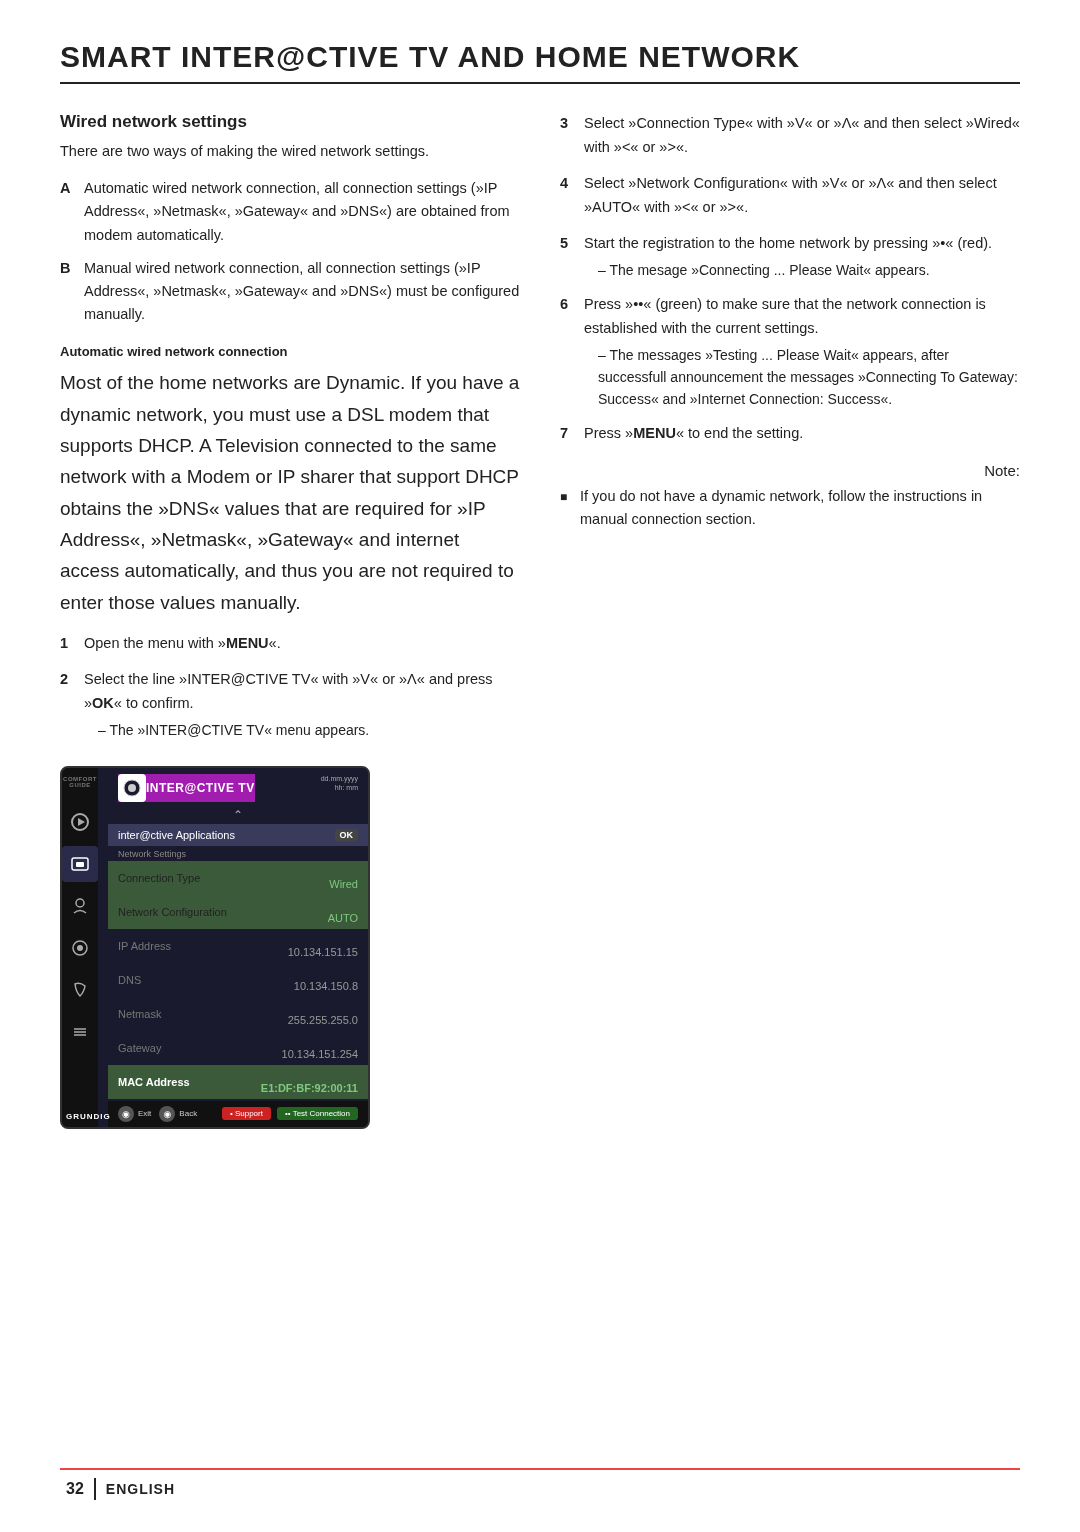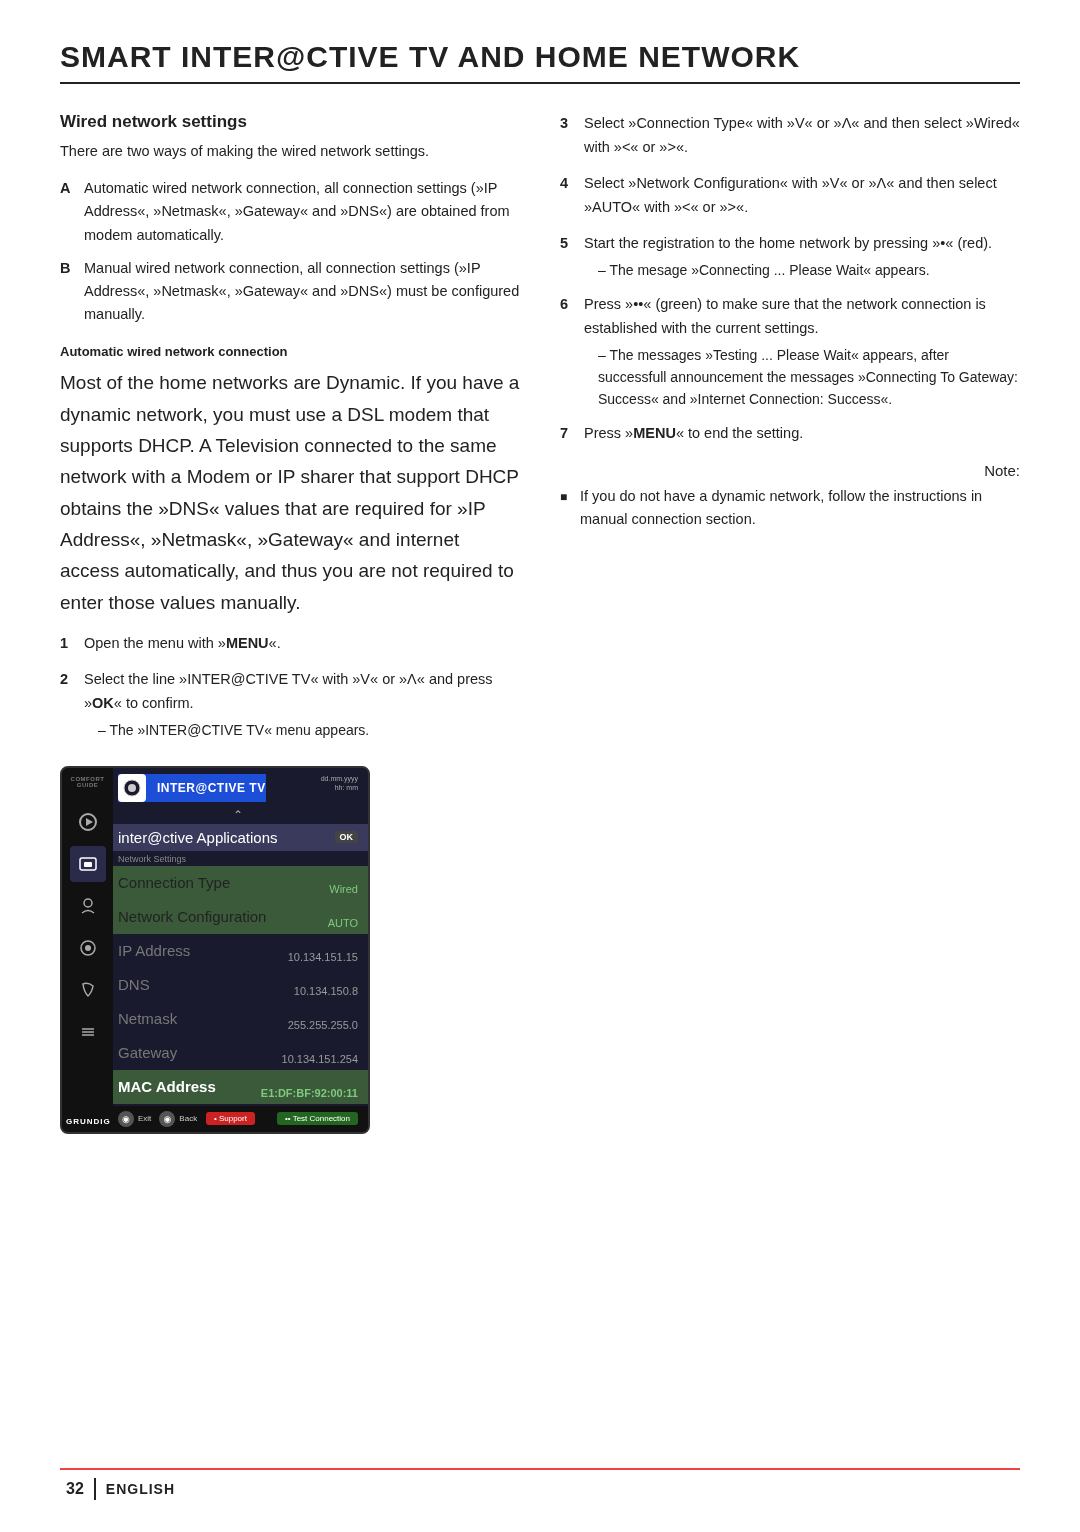--- a/index.html
+++ b/index.html
@@ -125,21 +125,21 @@
       overflow: hidden;
       border: 2px solid #333;
       position: relative;
       width: 310px;
     }
     .tv-sidebar {
       position: absolute;
       left: 0;
       top: 0;
       bottom: 0;
-      width: 51px;
+      width: 36px;
       background: #111;
       display: flex;
       flex-direction: column;
       align-items: center;
       padding-top: 8px;
       gap: 6px;
       z-index: 2;
     }
     .tv-sidebar-item {
       width: 36px;
@@ -178,24 +178,24 @@
       min-height: 340px;
     }
     .tv-header {
       background: #1a1a2e;
       padding: 6px 10px 4px 10px;
       display: flex;
       justify-content: space-between;
       align-items: flex-start;
     }
     .tv-logo {
-      background: #1d4ed8;
-      display: flex;
-      align-items: center;
-      gap: 11px;
+      background: #a21caf;
+      display: flex;
+      align-items: center;
+      gap: 0;
     }
     .tv-logo-icon {
       width: 28px;
       height: 28px;
       background: #fff;
       border-radius: 4px;
       display: flex;
       align-items: center;
       justify-content: center;
       font-size: 16px;
@@ -224,21 +224,21 @@
       justify-content: space-between;
       align-items: center;
       padding: 5px 10px;
       font-size: 11px;
     }
     .tv-menu-item.highlighted {
       background: #3a3a5c;
       color: #fff;
     }
     .tv-menu-item .item-label {
-      font-size: 15px;
+      font-size: 11px;
     }
     .tv-menu-item .item-value {
       font-size: 11px;
       font-weight: 400;
       margin-top: 12px;
     }
     .tv-ok-badge {
       background: #444;
       border-radius: 3px;
       padding: 1px 5px;
@@ -282,21 +282,21 @@
       height: 16px;
       border-radius: 50%;
       display: flex;
       align-items: center;
       justify-content: center;
       font-size: 8px;
       color: #fff;
     }
     .tv-bottom-right {
       display: flex;
-      gap: 22px;
+      gap: 6px;
     }
     .tv-green-btn {
       background: #226622;
       color: #fff;
       font-size: 8px;
       padding: 2px 8px;
       border-radius: 3px;
     }
     .tv-red-btn {
       background: #cc2222;

